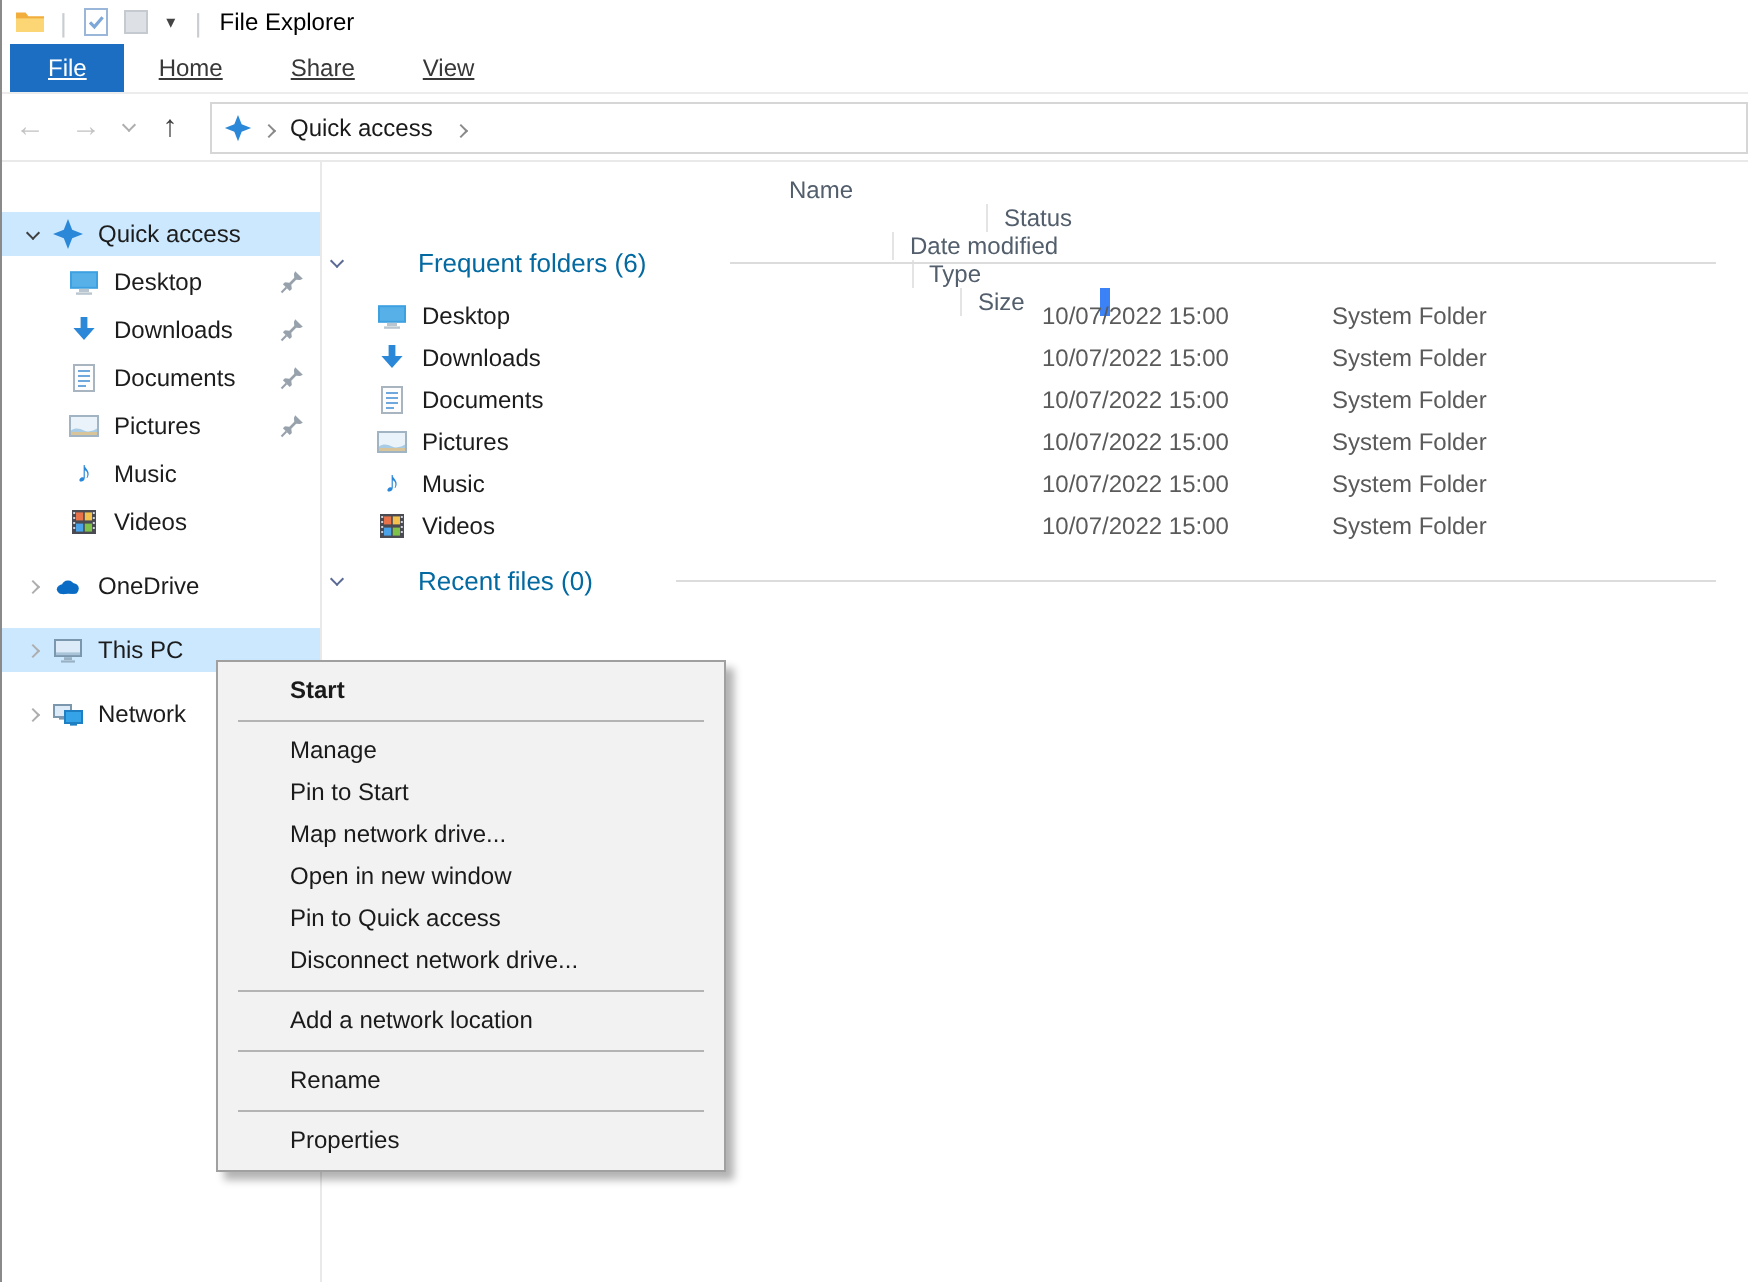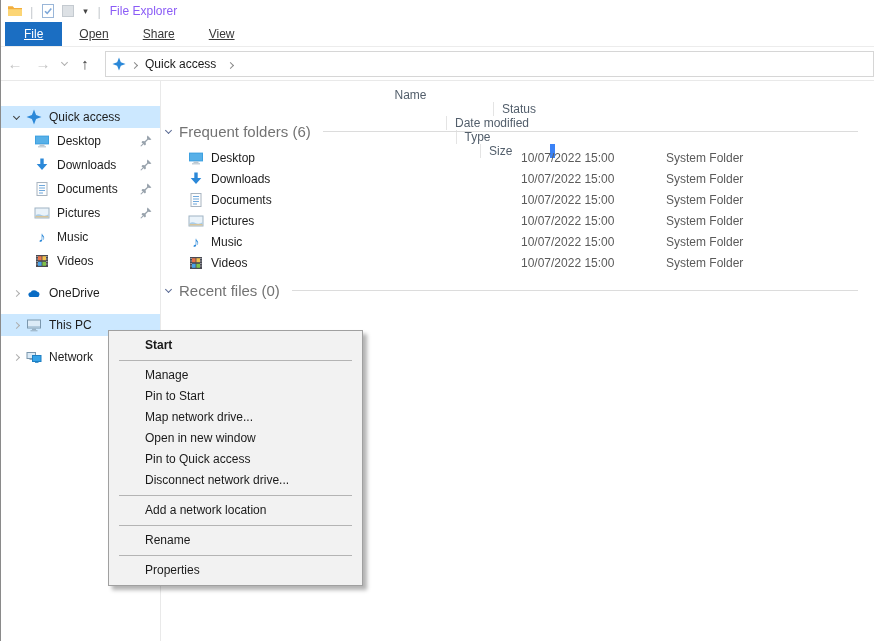--- a/index.html
+++ b/index.html
@@ -5,21 +5,21 @@
   * { margin:0; padding:0; box-sizing:border-box; }
   html,body { width:874px; height:641px; background:#fff; overflow:hidden;
     font-family:"Liberation Sans","DejaVu Sans",sans-serif; font-size:12px; color:#1c1c1c; }
   body { position:relative; border-left:1px solid #8a8a8a; }
 
   
   .titlebar { height:22px; display:flex; align-items:center; padding-left:4px; background:#fff; }
   .qat-sep { color:#c9cdd1; margin:0 5px; font-size:13px; }
   .qat-btn { display:flex; align-items:center; justify-content:center; width:20px; height:18px; }
   .qat-drop { font-size:9px; color:#444; width:14px; text-align:center; }
-  .win-title { margin-left:4px; color:#8b5cf6; }
+  .win-title { margin-left:4px; color:#000000; }
 
   
   .tabs { height:25px; display:flex; align-items:stretch; border-bottom:1px solid #ececec; background:#fff; }
   .tab { display:flex; align-items:center; padding:0 17px; color:#383838; cursor:default;text-decoration:underline; }
   .tab.active { background:#1b6ec2; color:#fff; margin-left:4px; padding:0 19px; }
 
   
   .navbar { height:34px; display:flex; align-items:center; border-bottom:1px solid #e9e9e9; background:#fff; }
   .nav-btn { width:28px; text-align:center; font-size:15px; color:#c3c3c3; }
   .nav-btn.enabled { color:#3f3f3f; }
@@ -50,21 +50,21 @@
   .note { color:#2b88d8; font-size:15px; line-height:16px; width:16px; text-align:center; }
 
   
   .main { flex:1; padding-top:7px; position:relative; }
   .headers { display:flex; height:22px; align-items:center; color:#525e6b;flex-direction:column; }
   .hc { height:20px; display:flex; align-items:center; padding-left:8px; border-left:1px solid #e4e4e4; }
   .hc.first { border-left:none; width:274px; padding-left:14px; }
   .hc.c2 { width:80px;margin-left:31px; } .hc.c3 { width:143px; } .hc.c4 { width:124px; }
   .hc.c5 { width:75px; border-right:5px solid #3b82f6; }
 
-  .group { display:flex; align-items:center; height:22px; margin:10px 16px 0 5px; color:#737373; font-size:15px; }
+  .group { display:flex; align-items:center; height:22px; margin:10px 16px 0 5px; color:#0369a1; font-size:13px;gap:30px; }
   .group .glabel { margin-left:8px; }
   .group .line { flex:1; height:1px; background:#dcdcdc; margin-left:12px; }
   .group2 { margin-top:6px; }
 
   .frow { display:flex; align-items:center; height:21px; }
   .fname { width:274px; display:flex; align-items:center; padding-left:20px; }
   .fname span { margin-left:7px; }
   .fstatus { width:80px; padding-left:8px; }
   .fdate { width:143px; padding-left:6px; color:#5a5a5a; }
   .ftype { width:124px; padding-left:8px; color:#5a5a5a; }
@@ -100,21 +100,21 @@
         <rect x="2.5" y="2.5" width="11" height="11" fill="#dde1e5" stroke="#c4cad0"></rect>
       </svg>
   </span>
   <span class="qat-drop">▾</span>
   <span class="qat-sep">|</span>
   <span class="win-title">File Explorer</span>
 </div>
 
 <div class="tabs">
   <div class="tab active">File</div>
-  <div class="tab">Open</div>
+  <div class="tab">Home</div>
   <div class="tab">Share</div>
   <div class="tab">View</div>
 </div>
 
 <div class="navbar">
   <span class="nav-btn">←</span>
   <span class="nav-btn">→</span>
   <span class="nav-drop">
       <span class="cv down light"></span>
     </span>

